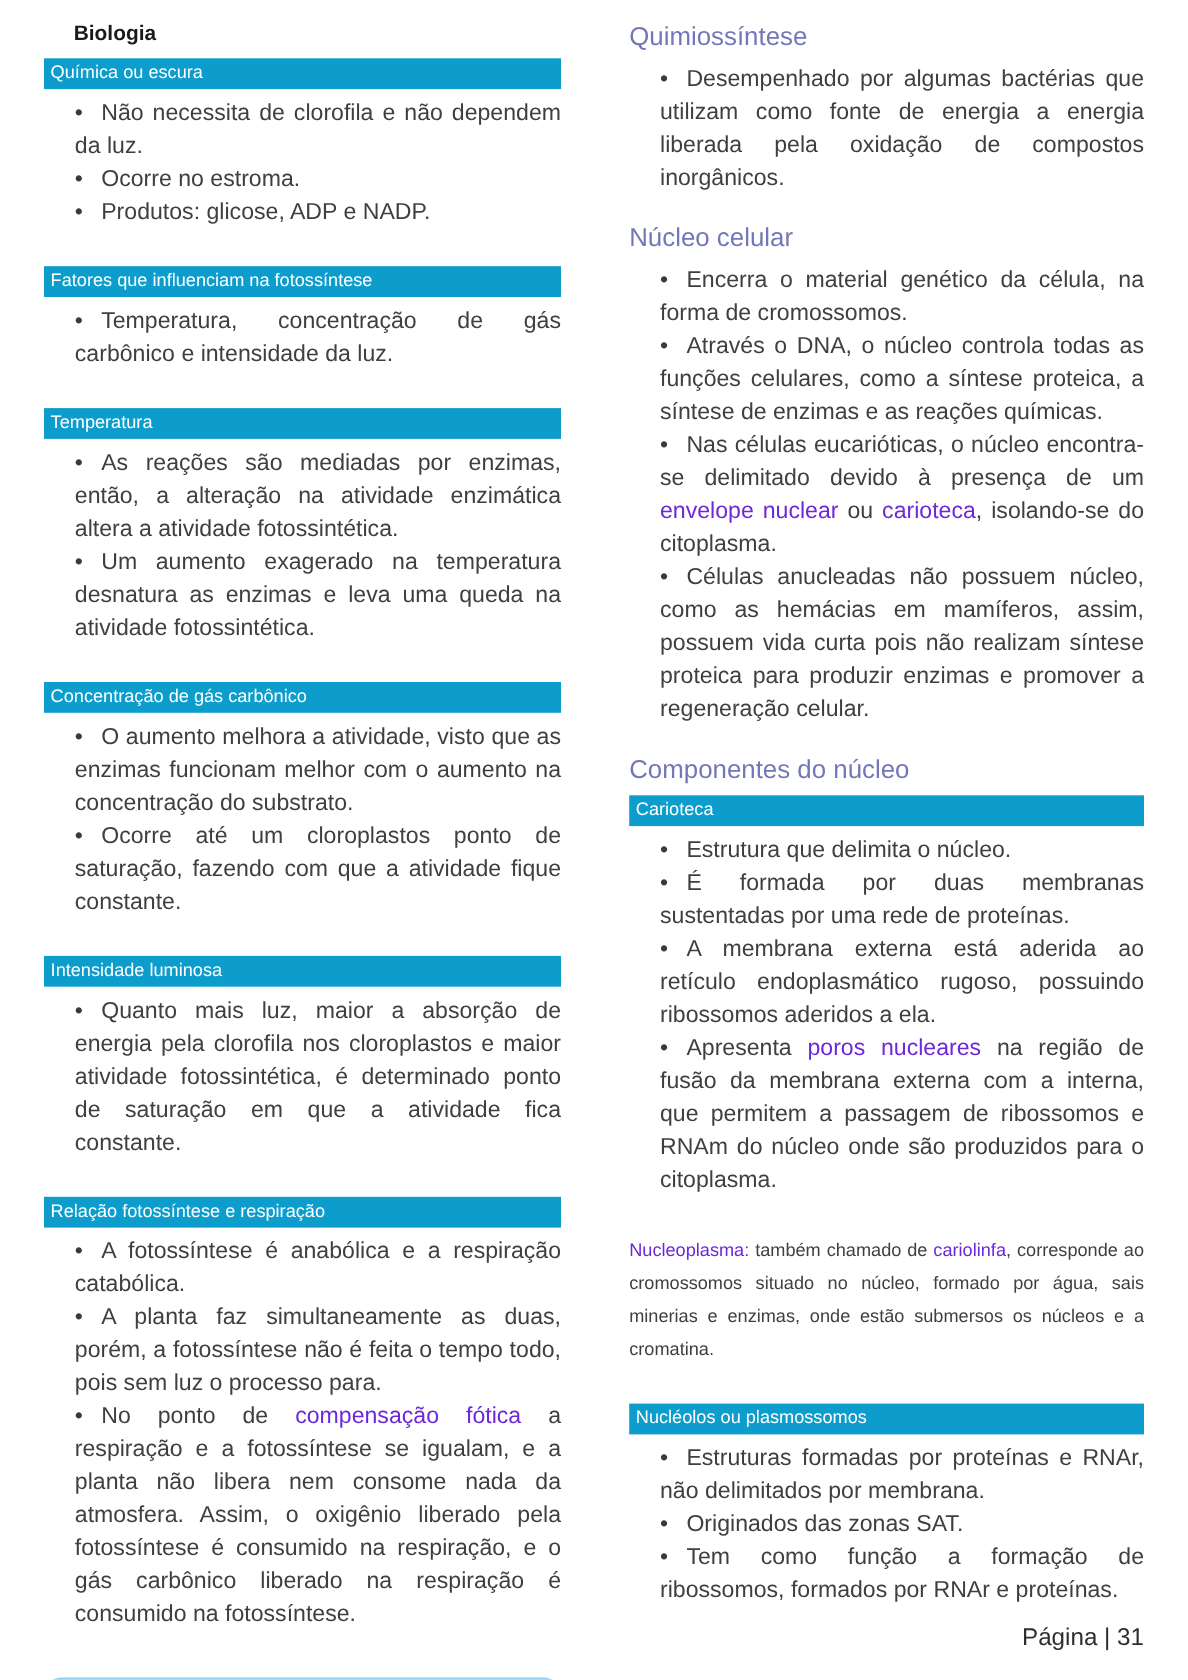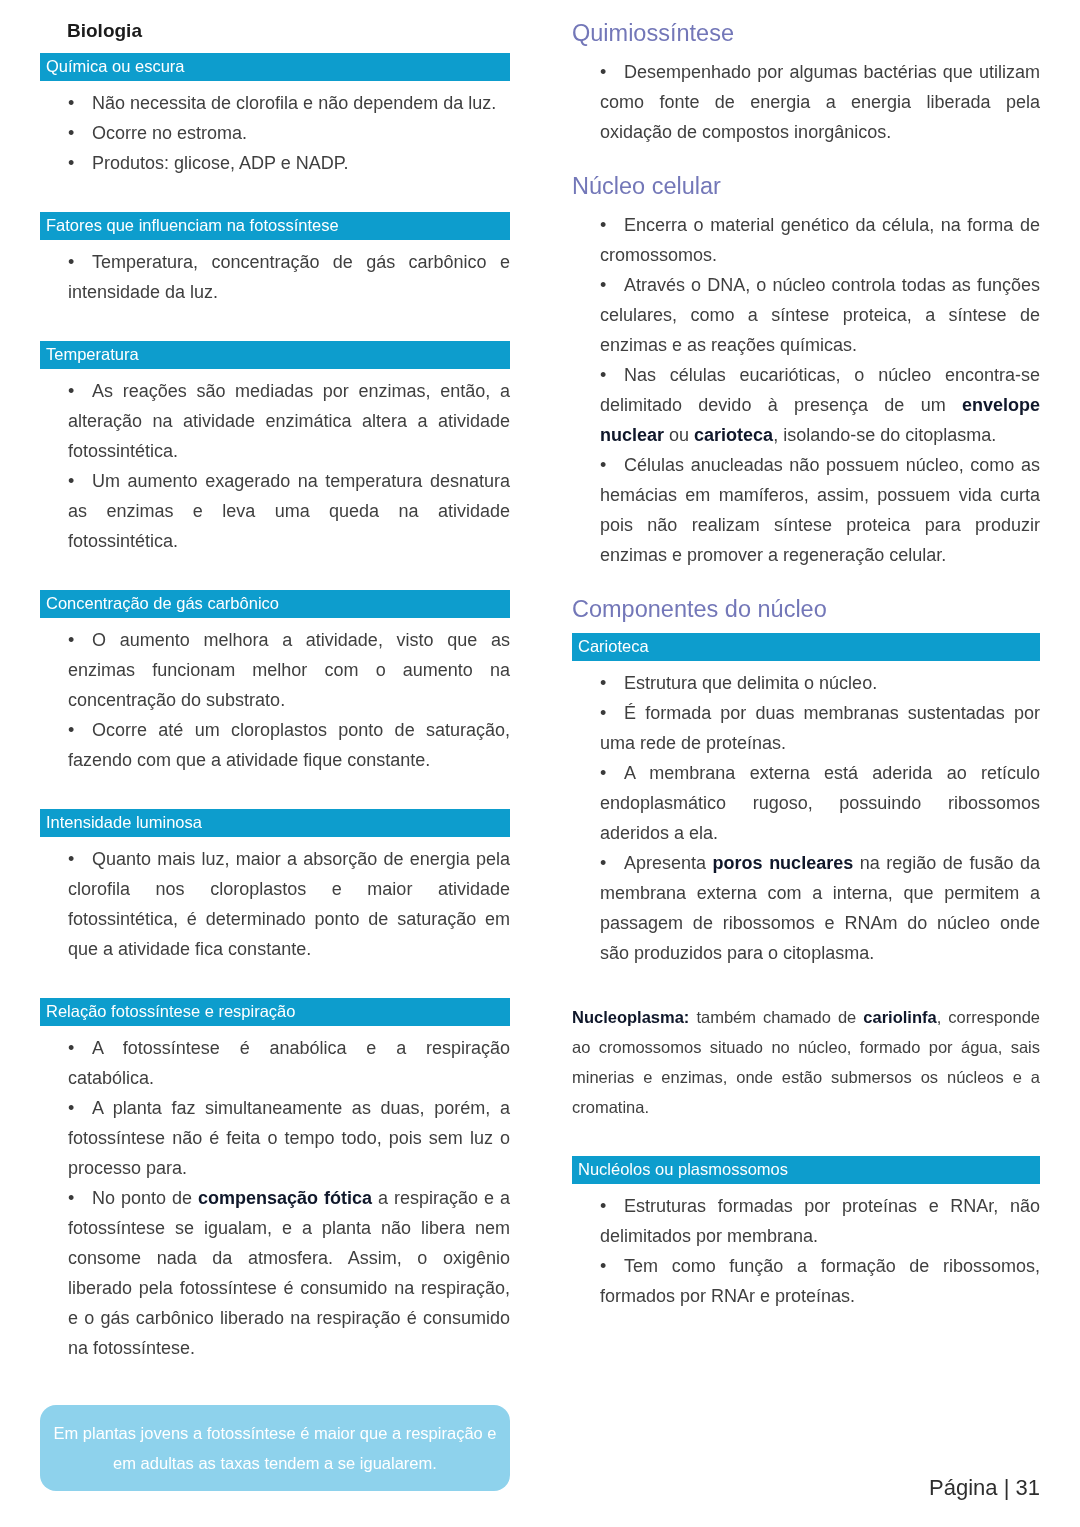--- a/index.html
+++ b/index.html
@@ -9,39 +9,39 @@
     --body:#3f3f3f;
   }
   *{margin:0;padding:0;box-sizing:border-box;}
   html,body{background:#ffffff;}
   body{
     width:1080px;height:1527px;
     font-family:"Liberation Sans","DejaVu Sans",sans-serif;
     color:var(--body);
     position:relative;overflow:hidden;
   }
-  .page{width:1080px;height:1527px;padding:18px 40px 0;display:flex;gap:36px;position:relative;justify-content:space-between;}
+  .page{width:1080px;height:1527px;padding:18px 40px 0;display:flex;gap:62px;position:relative;}
   .col{flex:none;}
   .col-left{width:470px;}
   .col-right{width:468px;}
   .doc-title{font-size:19px;font-weight:700;color:#1b1b1b;padding-left:27px;margin-bottom:9px;line-height:26px;}
   .block{margin-top:34px;}
   .block:first-child{margin-top:0;}
   .block-heading{margin-top:24px;}
   .block-heading:first-child{margin-top:0;}
   .block-heading + .block-section{margin-top:9px;}
   .block-callout{margin-top:42px;}
   .section-bar{background:var(--bar);color:#ffffff;font-size:16.5px;line-height:27px;padding:0 6px 1px 6px;}
   .heading{color:var(--heading);font-size:23.5px;line-height:30px;font-weight:400;}
   .bullets{margin-top:7px;}
   .block-heading .bullets{margin-top:9px;}
-  .bullet-item{padding-left:28px;font-size:18px;line-height:30px;text-align:justify;}
+  .bullet-item{padding-left:28px;font-size:21px;line-height:30px;text-align:justify;}
   .marker{display:inline-block;width:24px;color:#3a3a3a;}
   .paragraph{font-size:16.5px;line-height:30px;text-align:justify;}
-  .b{font-weight:700;color:#0f172a;}
+  .b{font-weight:400;color:#6d28d9;}
   .callout{background:var(--callout);color:#ffffff;text-align:center;font-size:16.5px;line-height:30px;padding:13px 12px;border-radius:16px;}
   .page-number{position:absolute;right:40px;bottom:26px;font-size:22px;color:#2e2e2e;}
 </style>
 </head>
 <body>
 
 <div class="page">
   <div class="col col-left">
     <div class="doc-title">Biologia</div>
     <div id="left-blocks">
@@ -121,19 +121,20 @@
             <div class="bullet-item"><span class="marker">•</span><span class="run">Apresenta </span><span class="b">poros nucleares</span><span class="run"> na região de fusão da membrana externa com a interna, que permitem a passagem de ribossomos e RNAm do núcleo onde são produzidos para o citoplasma.</span></div>
           </div>
         </div>
         <div class="block block-paragraph">
           <div class="paragraph"><span class="b">Nucleoplasma:</span><span class="run"> também chamado de </span><span class="b">cariolinfa</span><span class="run">, corresponde ao cromossomos situado no núcleo, formado por água, sais minerias e enzimas, onde estão submersos os núcleos e a cromatina.</span></div>
         </div>
         <div class="block block-section">
           <div class="section-bar">Nucléolos ou plasmossomos</div>
           <div class="bullets">
             <div class="bullet-item"><span class="marker">•</span><span class="run">Estruturas formadas por proteínas e RNAr, não delimitados por membrana.</span></div>
+            <div class="bullet-item"><span class="marker">•</span><span class="run">Originados das zonas SAT.</span></div>
             <div class="bullet-item"><span class="marker">•</span><span class="run">Tem como função a formação de ribossomos, formados por RNAr e proteínas.</span></div>
           </div>
         </div>
       </div>
   </div>
   <div class="page-number">Página | 31</div>
 </div>
 
 </body></html>

